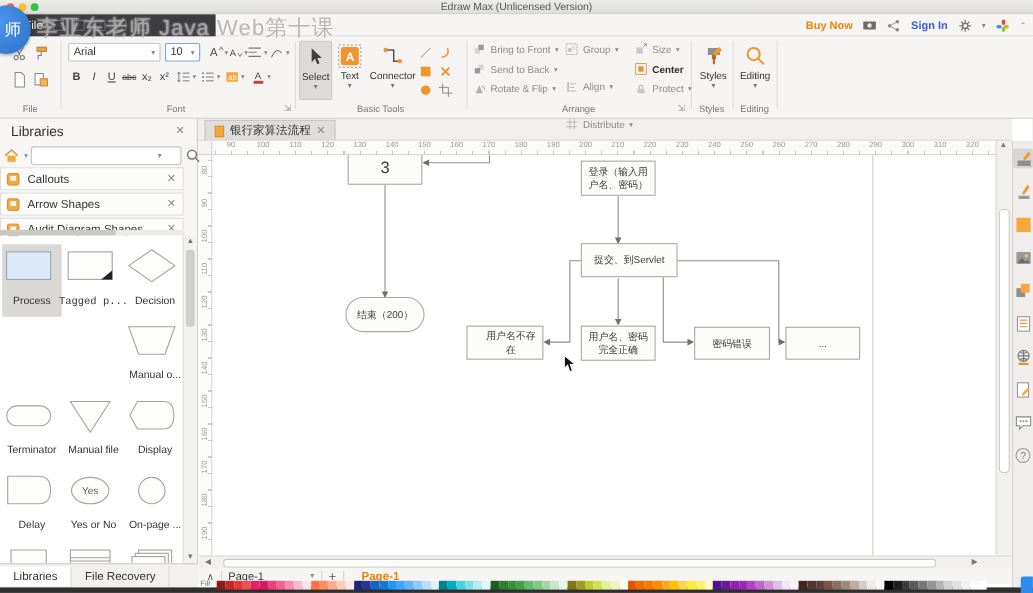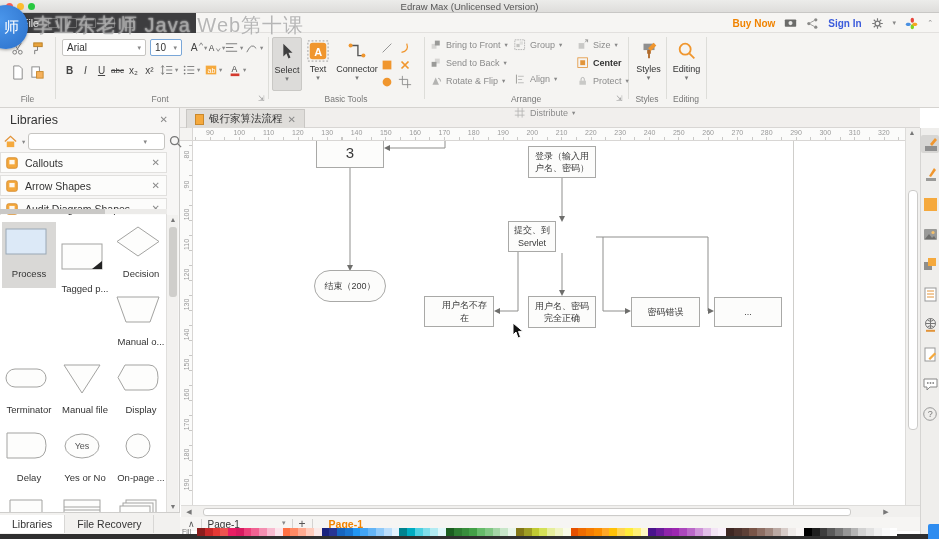--- a/index.html
+++ b/index.html
@@ -497,21 +497,21 @@
       <polyline points="562,253 562,294" fill="none" stroke="#8f8f8d" stroke-width="1"></polyline>
       <polygon points="562,296 559,290 565,290" fill="#6e6e6c"></polygon>
       <polyline points="596,237 603,237 603,311 629,311" fill="none" stroke="#8f8f8d" stroke-width="1"></polyline>
       <polygon points="631,311 625,308 625,314" fill="#6e6e6c"></polygon>
       <polyline points="603,237 708,237 708,311 712,311" fill="none" stroke="#8f8f8d" stroke-width="1"></polyline>
       <polygon points="714,311 708,308 708,314" fill="#6e6e6c"></polygon>
     </svg>
   <div id="nodes-layer">
       <div class="node big" style="left: 316px; top: 138px; width: 68px; height: 30px; position: absolute;">3</div>
       <div class="node" style="left: 528px; top: 146px; width: 68px; height: 32px; position: absolute;">登录（输入用户名、密码）</div>
-      <div class="node" style="left: 508px; top: 221px; width: 48px; height: 31px; position: absolute;">提交、到Servlet</div>
+      <div class="node" style="left: 528px; top: 221px; width: 88px; height: 31px; position: absolute; text-align: right;">提交、到Servlet</div>
       <div class="node round" style="left: 314px; top: 270px; width: 72px; height: 32px; position: absolute;">结束（200）</div>
       <div class="node" style="left: 424px; top: 296px; width: 70px; height: 31px; position: absolute; padding-left: 13px;">用户名不存在</div>
       <div class="node" style="left: 528px; top: 296px; width: 68px; height: 32px; position: absolute;">用户名、密码完全正确</div>
       <div class="node" style="left: 631px; top: 297px; width: 69px; height: 30px; position: absolute;">密码错误</div>
       <div class="node" style="left: 714px; top: 297px; width: 68px; height: 30px; position: absolute;">...</div>
     </div>
 
   <div class="abs" id="tabbar">
     <div id="doc-tab">
       <span>
@@ -744,21 +744,21 @@
       </div>
     <div id="gallery">
         <div class="gcell sel" style="left: 2px; top: 7px;">
           <div style="margin-top: 2px;">
             <svg width="48" height="36" viewBox="0 0 48 36">
               <rect x="4" y="5" width="40" height="25" fill="#dce9f7" stroke="#9aa7b5"></rect>
             </svg>
           </div>
           <div class="glbl">Process</div>
         </div>
-        <div class="gcell" style="left: 58px; top: 22px;">
+        <div class="gcell" style="left: 58px; top: 7px; font-family: Liberation Mono, monospace;">
           <div style="margin-top: 2px;">
             <svg width="48" height="36" viewBox="0 0 48 36">
               <rect x="4" y="5" width="40" height="25" fill="#fdfdfc" stroke="#a3a3a1"></rect>
               <path d="M34 30h10v-8z" fill="#222"></path>
             </svg>
           </div>
           <div class="glbl">Tagged p...</div>
         </div>
         <div class="gcell" style="left: 114px; top: 7px;">
           <div style="margin-top: 2px;">

